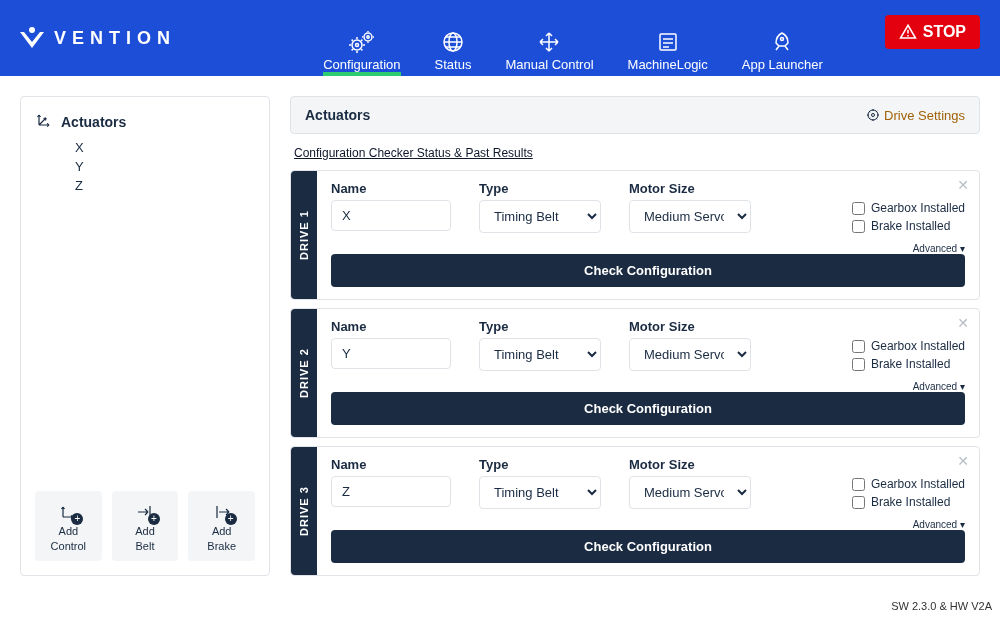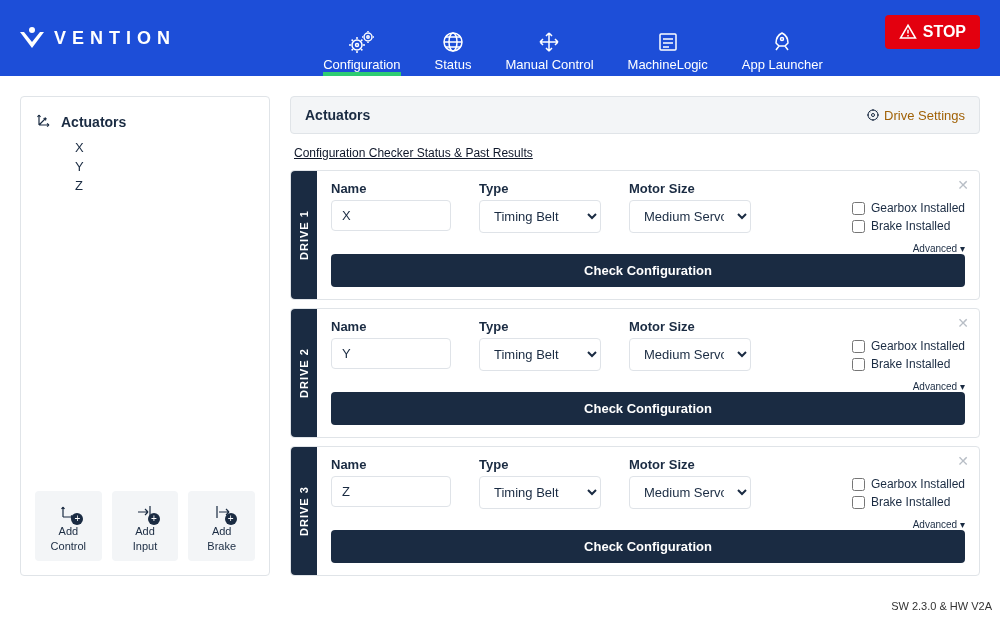--- a/index.html
+++ b/index.html
@@ -161,21 +161,21 @@
       <button class="add-btn">
         <span class="icon">
           <svg width="22" height="22" viewBox="0 0 22 22">
               <g stroke="#1a2b42" stroke-width="1.2" fill="none">
                 <path d="M4 11 L14 11 M14 11 l-3 -3 M14 11 l-3 3 M16 5 L16 17"></path>
               </g>
             </svg>
           <span class="plus-badge">+</span>
         </span>
         <span>Add</span>
-        <span>Input</span>
+        <span>Belt</span>
       </button>
       <button class="add-btn">
         <span class="icon">
           <svg width="22" height="22" viewBox="0 0 22 22">
               <g stroke="#1a2b42" stroke-width="1.2" fill="none">
                 <path d="M6 5 L6 17 M8 11 L18 11 M18 11 l-3 -3 M18 11 l-3 3"></path>
               </g>
             </svg>
           <span class="plus-badge">+</span>
         </span>

